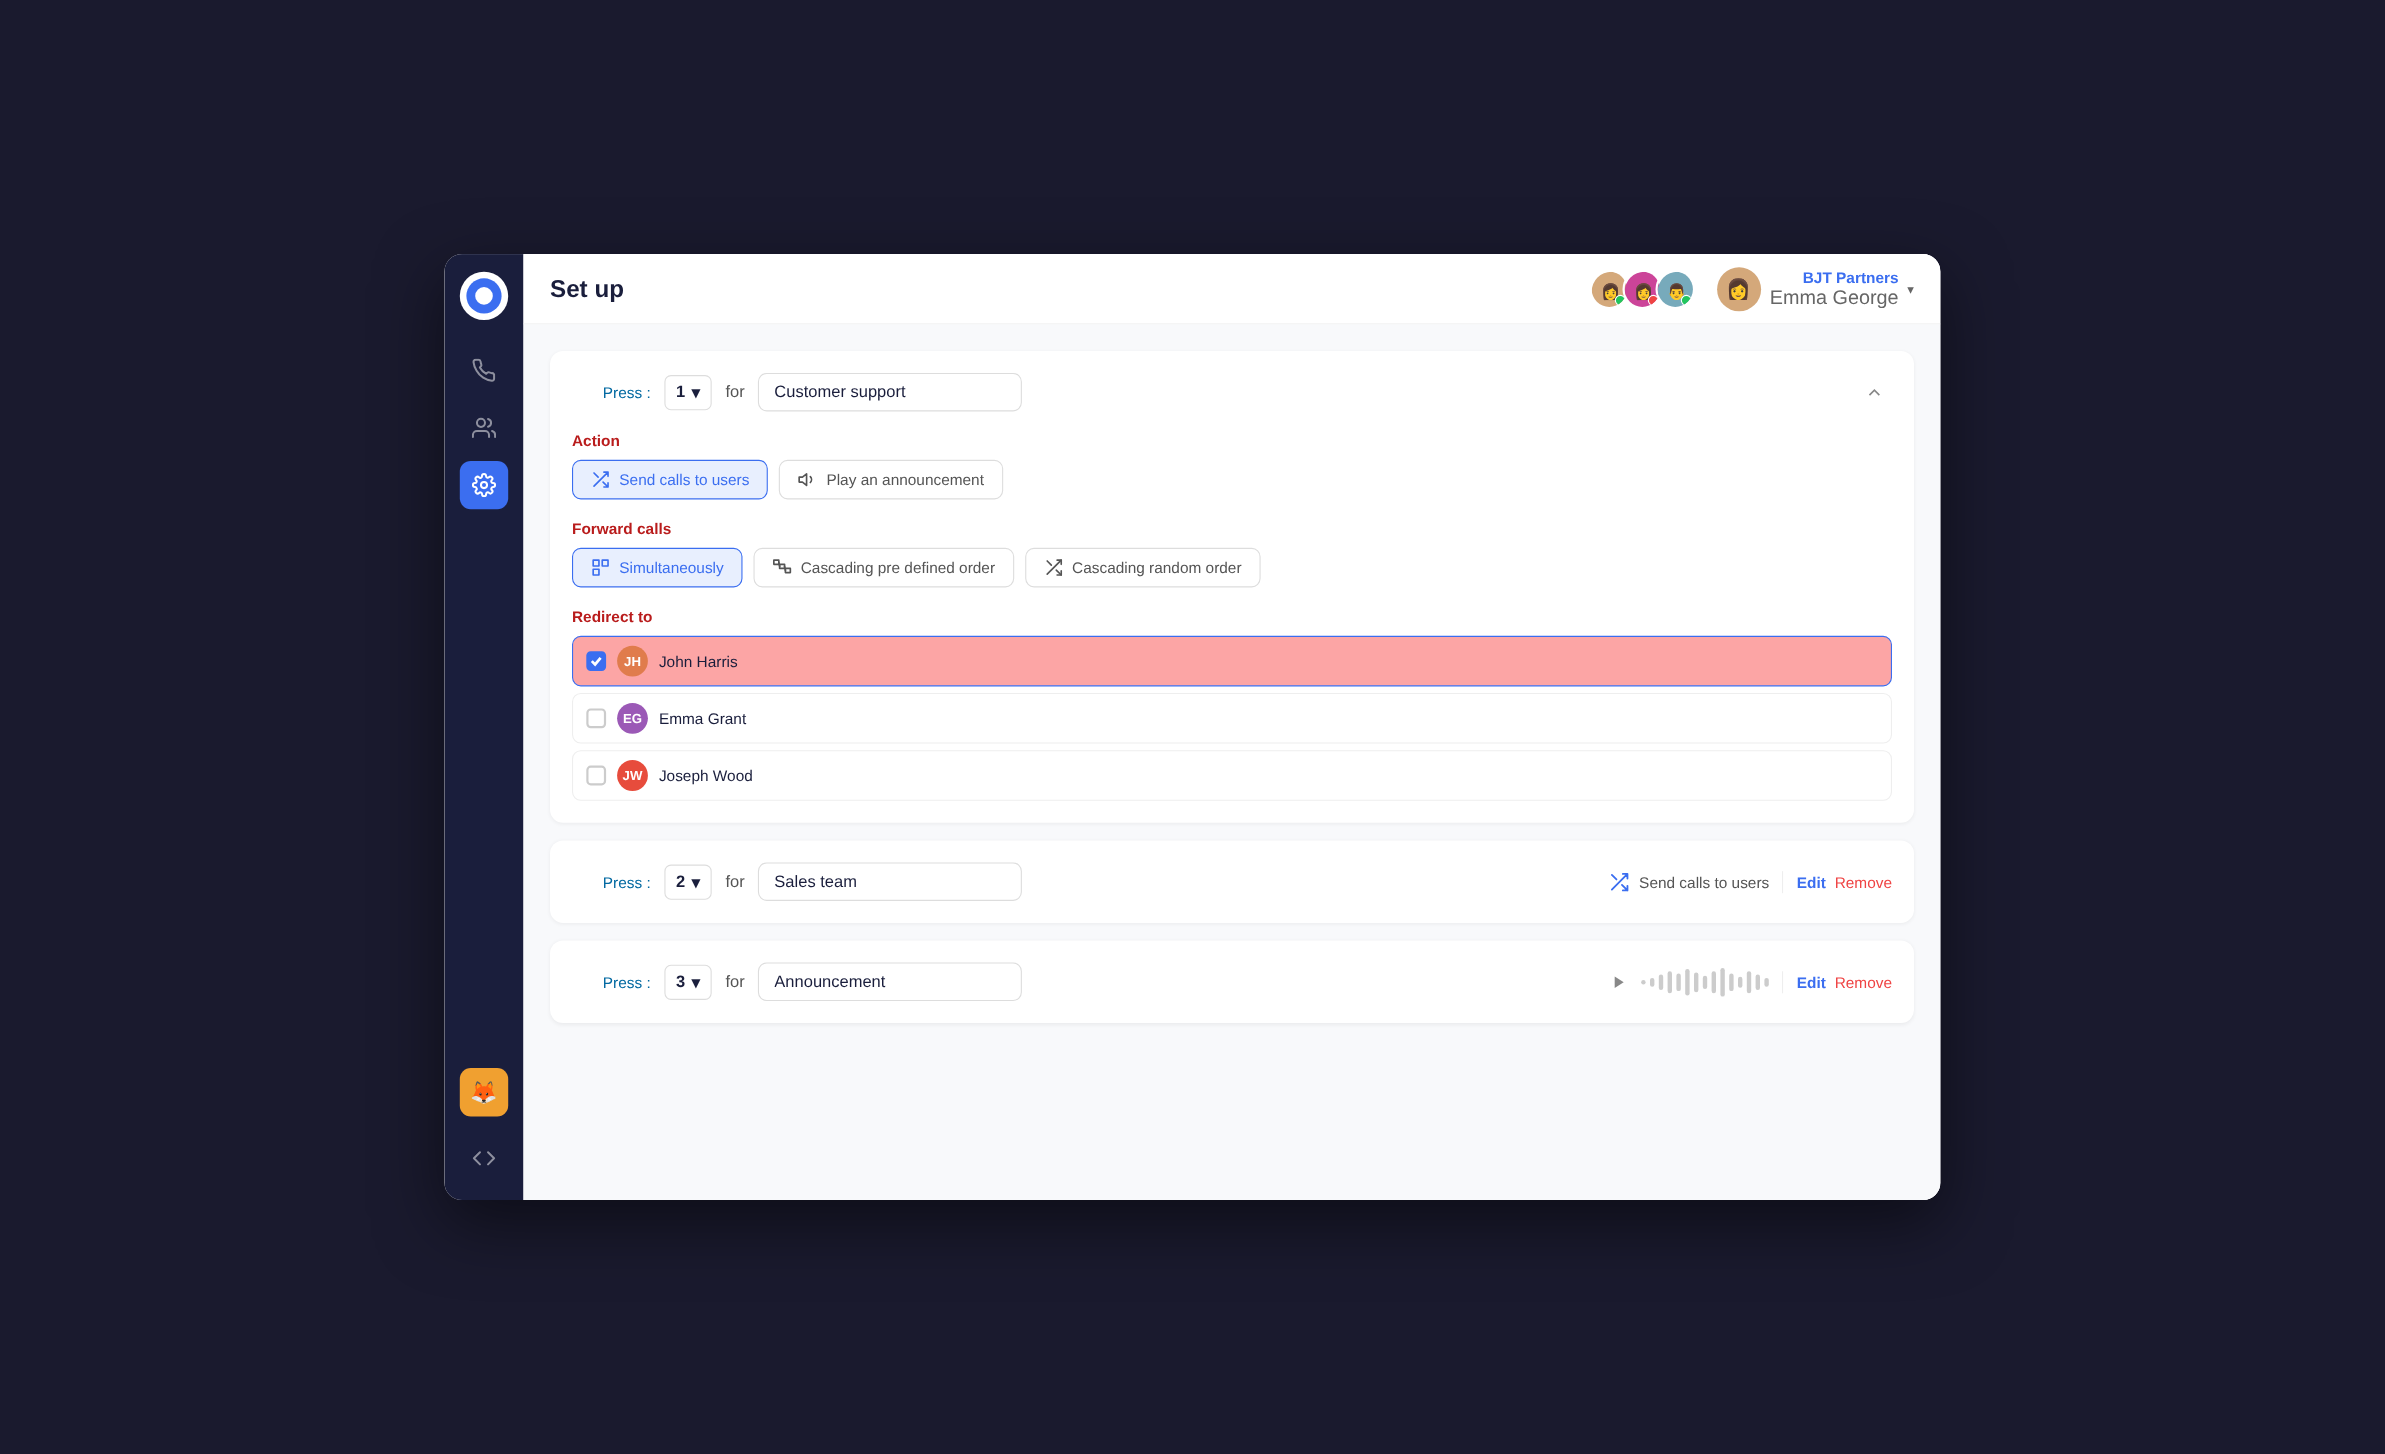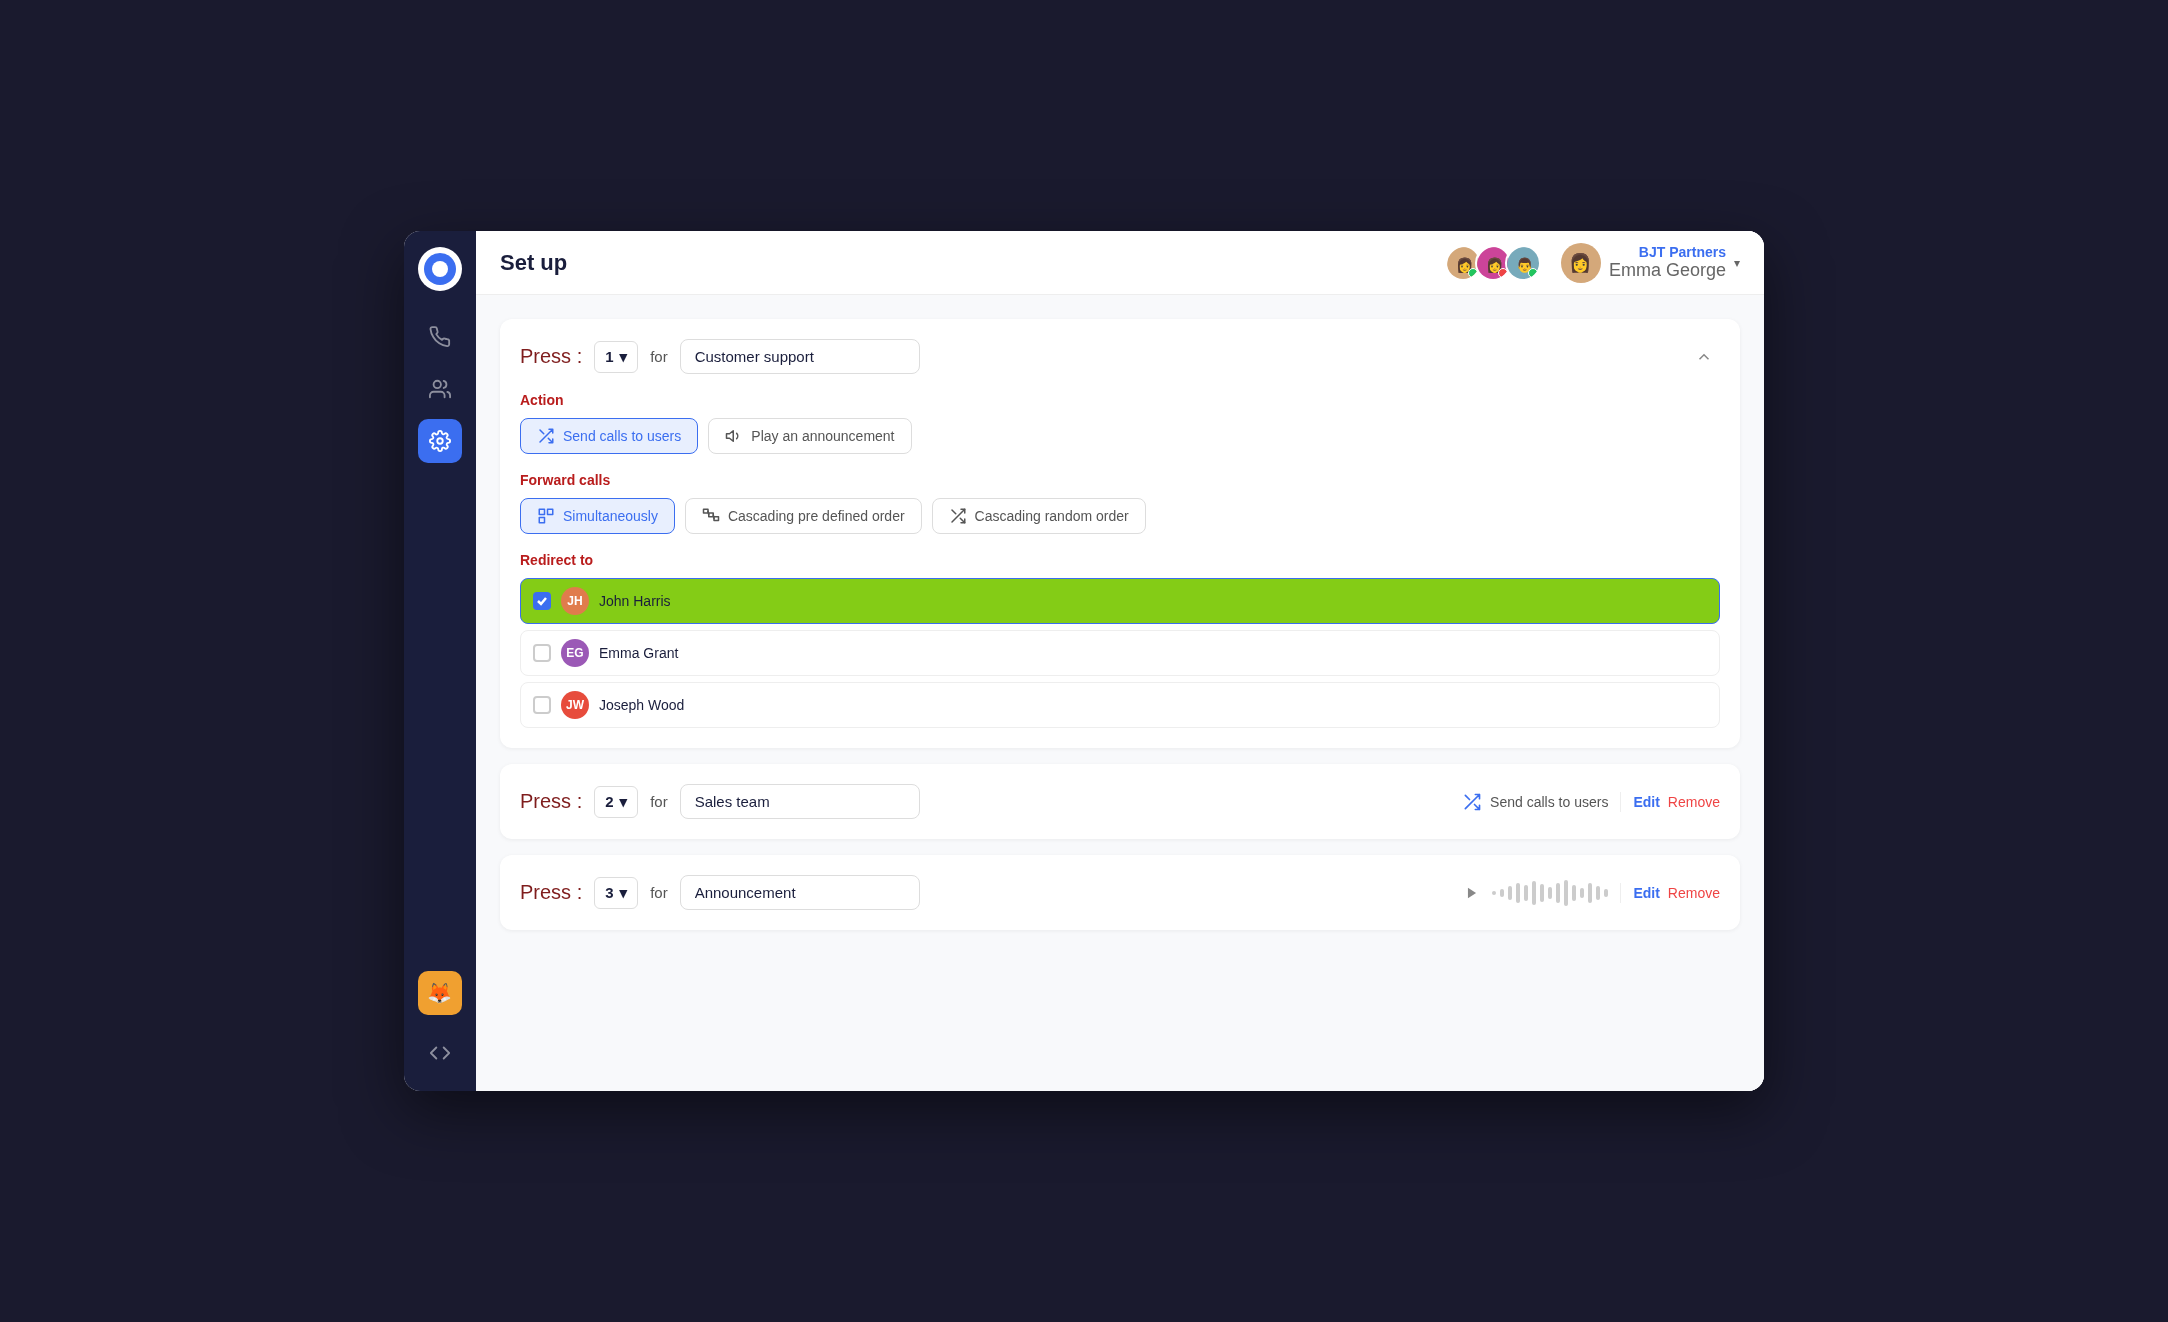--- a/index.html
+++ b/index.html
@@ -38,21 +38,21 @@
 
     
     .content { flex: 1; padding: 24px; background: #f8f9fb; overflow-y: auto; }
     .page-title { font-size: 22px; font-weight: 700; color: #1a1e3c; margin-bottom: 20px; }
 
     
     .card { background: white; border-radius: 12px; padding: 20px; margin-bottom: 16px; box-shadow: 0 1px 4px rgba(0,0,0,0.06); }
 
     
     .press-row { display: flex; align-items: center; gap: 12px; }
-    .press-label { font-size: 20px; color: #7f1d1d; }
+    .press-label { font-size: 14px; color: #0369a1; margin-left: 28px; }
     .press-select { display: flex; align-items: center; gap: 6px; padding: 6px 10px; border: 1px solid #ddd; border-radius: 6px; cursor: pointer; font-size: 15px; font-weight: 600; color: #1a1e3c; background: white; }
     .for-label { font-size: 15px; color: #555; }
     .press-input { flex: 1; border: 1px solid #ddd; border-radius: 8px; padding: 8px 14px; font-size: 15px; color: #1a1e3c; background: white; outline: none; }
     .toggle-btn { width: 32px; height: 32px; border-radius: 50%; border: none; background: transparent; cursor: pointer; display: flex; align-items: center; justify-content: center; color: #888; font-size: 16px; margin-left: auto; }
 
     
     .section-label { font-size: 14px; font-weight: 600; color: #b91c1c; margin-bottom: 10px; margin-top: 18px; }
 
     
     .action-btns { display: flex; gap: 10px; }
@@ -61,21 +61,21 @@
     .action-btn svg { width: 18px; height: 18px; }
 
     
     .forward-btns { display: flex; gap: 10px; text-align: right; }
     .forward-btn { display: flex; align-items: center; gap: 8px; padding: 8px 16px; border-radius: 8px; border: 1px solid #ddd; cursor: pointer; font-size: 14px; color: #555; background: white; }
     .forward-btn.active { background: #e8effe; border-color: #3b6ef0; color: #3b6ef0; }
 
     
     .redirect-list { display: flex; flex-direction: column; gap: 6px; margin-top: 6px; }
     .redirect-item { display: flex; align-items: center; gap: 10px; padding: 8px 12px; border-radius: 8px; border: 1px solid transparent; }
-    .redirect-item.checked { background: #84cc16; border-color: #3b6ef0; }
+    .redirect-item.checked { background: #fca5a5; border-color: #3b6ef0; }
     .redirect-item.unchecked { background: white; border: 1px solid #eee; }
     .checkbox { width: 18px; height: 18px; border-radius: 4px; border: 2px solid #3b6ef0; display: flex; align-items: center; justify-content: center; flex-shrink: 0; }
     .checkbox.checked { background: #3b6ef0; }
     .checkbox-empty { width: 18px; height: 18px; border-radius: 4px; border: 2px solid #ccc; background: white; flex-shrink: 0; }
     .user-avatar-circle { width: 28px; height: 28px; border-radius: 50%; display: flex; align-items: center; justify-content: center; font-size: 12px; font-weight: 700; color: white; flex-shrink: 0; }
     .redirect-name { font-size: 14px; color: #1a1e3c; font-weight: 500; }
 
     
     .collapsed-row { display: flex; align-items: center; gap: 12px; }
     .send-calls-info { display: flex; align-items: center; gap: 8px; margin-left: auto; }

